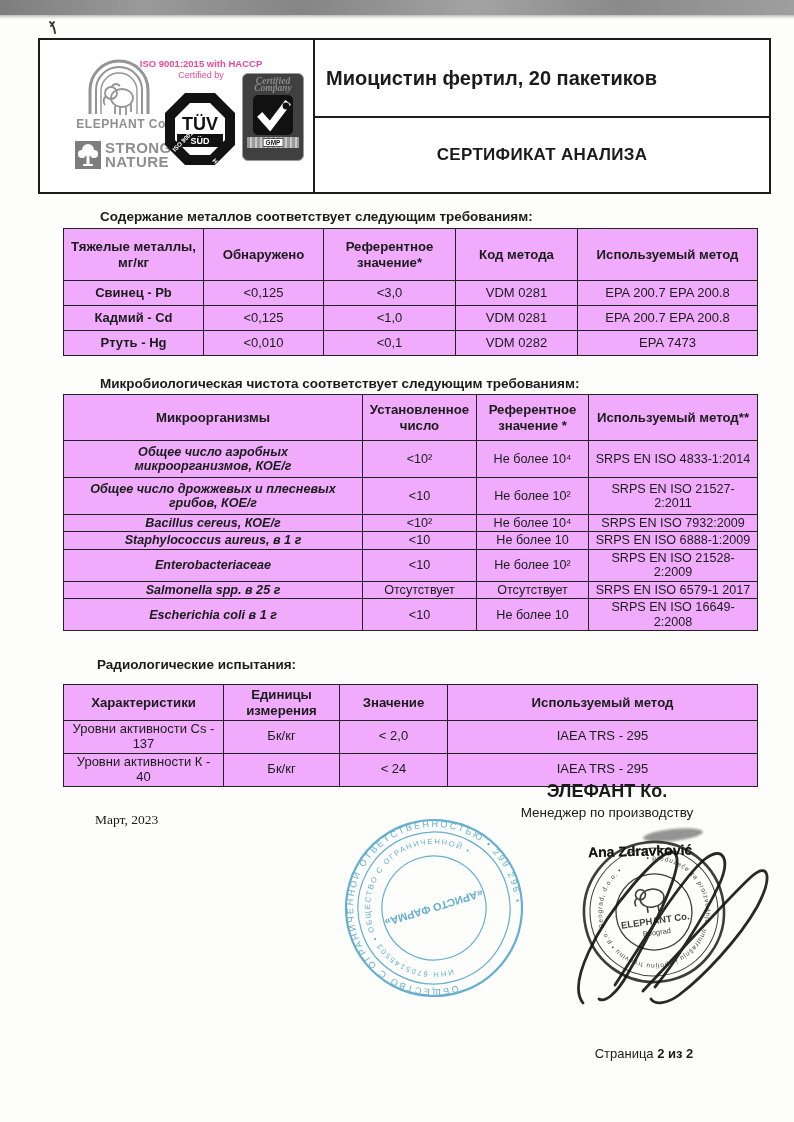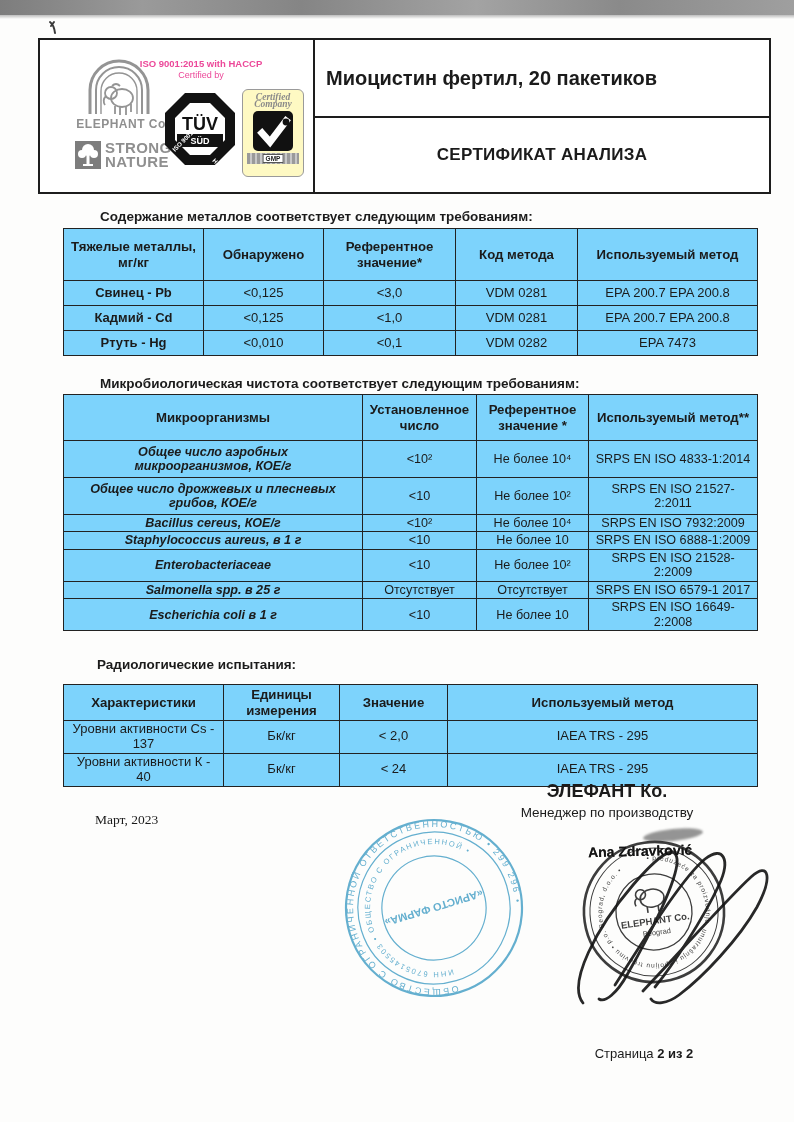--- a/index.html
+++ b/index.html
@@ -22,34 +22,34 @@
   .product-code{font-size:14.5px;font-weight:bold;}
   .doc-title{font-size:17px;font-weight:bold;letter-spacing:.3px;}
   .elephant-name{position:absolute;left:28px;top:77px;width:110px;text-align:center;
      font-size:12px;font-weight:bold;color:#8f8f8f;letter-spacing:.5px;}
   .strongnature{position:absolute;left:34px;top:96px;display:flex;align-items:center;gap:3px;}
   .sn-text{font-size:15px;font-weight:bold;color:#8f8f8f;line-height:.95;letter-spacing:.4px;}
   .iso-lines{position:absolute;left:86px;top:18px;width:150px;text-align:center;color:#ec4899;}
   .iso-l1{font-size:9.5px;font-weight:bold;}
   .iso-l2{font-size:9px;margin-top:1px;}
   .cert-badge{position:absolute;left:202px;top:33px;width:60px;height:86px;border:1.5px solid #9a9a9a;
-     border-radius:6px;background:#fef9c3;text-align:center;margin-top:16px;}
+     border-radius:6px;background:#404040;text-align:center;}
   .cert-script{font-family:"Liberation Serif","DejaVu Serif",serif;font-style:italic;font-weight:bold;
      color:#8a8a8a;font-size:9.5px;line-height:7px;margin-top:4px;filter:blur(.2px);}
   .cert-square{width:40px;height:40px;background:#111;border-radius:5px;margin:3px auto 2px auto;position:relative;}
   .cert-bar{height:11px;margin:0 4px;background:repeating-linear-gradient(90deg,#9a9a9a 0 3px,#c8c8c8 3px 5px);
      position:relative;}
   .gmp-box{position:absolute;left:50%;top:1px;transform:translateX(-50%);background:#fff;border:1px solid #555;
      font-size:6.5px;font-weight:bold;color:#222;padding:0 2px;line-height:7px;}
 
   
   .sec-heading{position:absolute;font-size:13.5px;font-weight:bold;}
 
   
-  table{border-collapse:collapse;table-layout:fixed;background:#7dd3fc;}
+  table{border-collapse:collapse;table-layout:fixed;background:#f0abfc;}
   td,th{border:1.8px solid #222;text-align:center;vertical-align:middle;padding:1px 4px;
      font-size:13px;line-height:1.15;overflow:hidden;}
   th{font-weight:bold;white-space:pre-line;font-size:13.2px;}
   .tbl{position:absolute;left:63px;}
   .t1{top:228px;} .t1 thead tr{height:52px;} .t1 tbody tr{height:25px;}
   .t1 tbody td:first-child{font-weight:bold;}
   .t2{top:394px;} .t2 thead tr{height:46px;}
   .t2 tbody tr.tall{height:37px;} .t2 tbody tr.short{height:15px;}
   .t2 tbody td:first-child{font-weight:bold;font-style:italic;}
   .t2 td{font-size:12.6px;}

